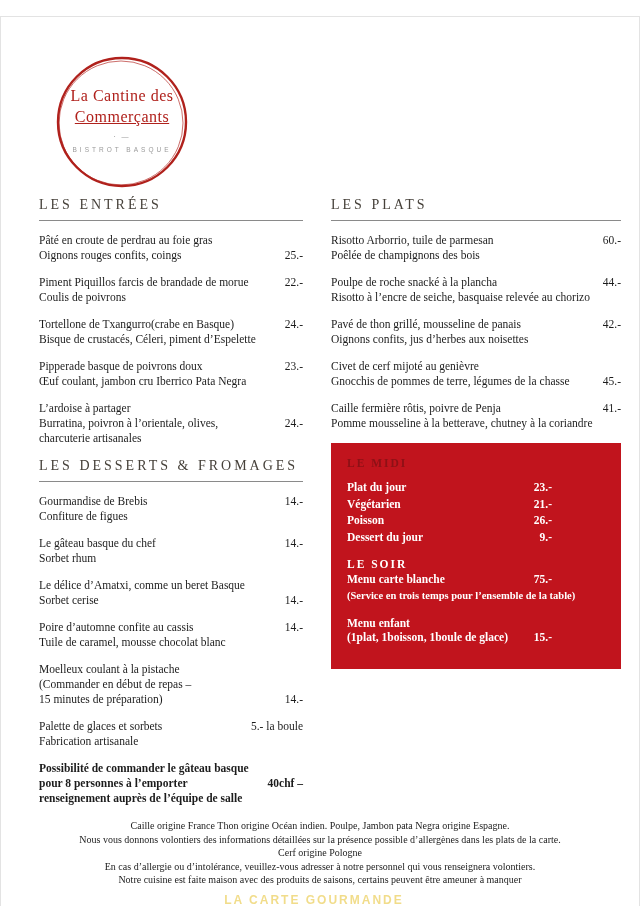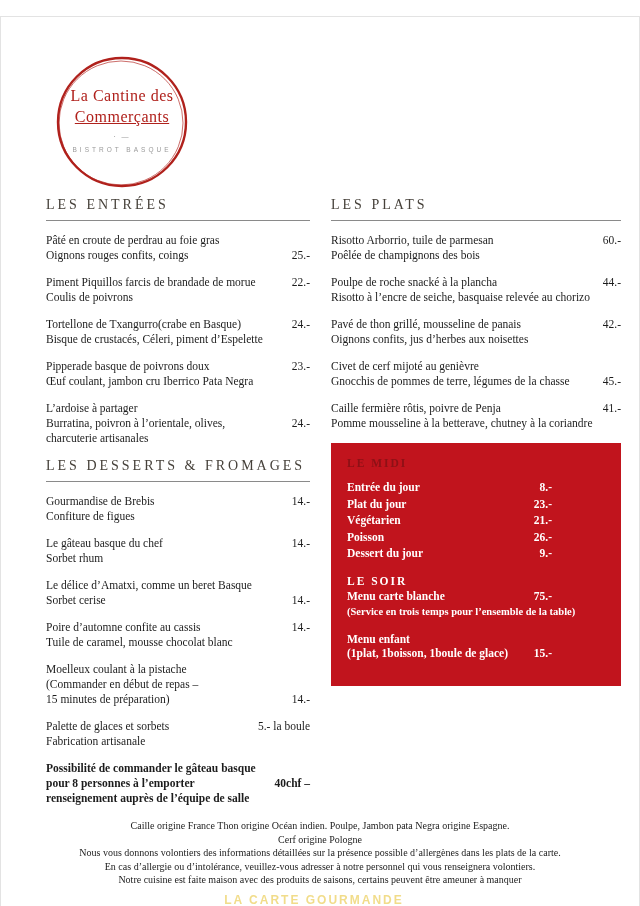--- a/index.html
+++ b/index.html
@@ -11,21 +11,21 @@
   }
   
   .logo { position:absolute; left:50px; top:34px; width:142px; height:142px; }
   .logo svg { position:absolute; left:0; top:0; }
   .logo-text { position:absolute; left:0; top:0; width:100%; text-align:center; }
   .logo-l1 { margin-top:36px; font-size:16px; color:#b0211c; letter-spacing:0.5px; }
   .logo-l2 { margin-top:3px; font-size:16px; color:#b0211c; letter-spacing:0.5px;text-decoration:underline; }
   .logo-sep { margin-top:7px; font-size:7px; color:#5a5a5a; letter-spacing:2px; }
   .logo-sub { margin-top:5px; font-size:6.5px; letter-spacing:3px; color:#9a9a9a; font-family:"Liberation Sans", sans-serif; }
   
-  .col-left  { position:absolute; left:45px;  top:180px; width:264px;font-family:Liberation Serif, serif; }
+  .col-left  { position:absolute; left:38px;  top:180px; width:264px;font-family:Liberation Serif, serif; }
   .col-right { position:absolute; left:330px; top:180px; width:290px; }
   .section-heading { font-size:14px; font-weight:normal; letter-spacing:3px; color:#46413a; }
   .rule { border-bottom:1px solid #8a8a8a; margin-top:7px; margin-bottom:12px; }
   .menu-item { margin-bottom:12px; }
   .menu-item.bold { font-weight:bold; }
   .item-line { display:flex; justify-content:space-between; font-size:11.5px; line-height:15px; }
   .item-price { margin-left:8px; white-space:nowrap; }
   .section-desserts { margin-top:10px; }
   .note-block { margin-top:10px; }
   
@@ -247,24 +247,20 @@
               <span class="item-text">Pomme mousseline à la betterave, chutney à la coriandre</span>
             </div>
           </div>
         </div>
     </section>
 
     <div class="red-box">
       <div class="box-heading midi">LE MIDI</div>
       <div id="midi-items">
           <div class="redbox-row">
-            <span>Entrée du jour</span>
-            <span>8.-</span>
-          </div>
-          <div class="redbox-row">
             <span>Plat du jour</span>
             <span>23.-</span>
           </div>
           <div class="redbox-row">
             <span>Végétarien</span>
             <span>21.-</span>
           </div>
           <div class="redbox-row">
             <span>Poisson</span>
             <span>26.-</span>
@@ -287,21 +283,21 @@
           <div class="redbox-row">
             <span>(1plat, 1boisson, 1boule de glace)</span>
             <span>15.-</span>
           </div>
         </div>
     </div>
   </div>
 
   <div class="footer" id="footer-lines">
       <div>Caille origine France Thon origine Océan indien. Poulpe, Jambon pata Negra origine Espagne.</div>
+      <div>Nous vous donnons volontiers des informations détaillées sur la présence possible d’allergènes dans les plats de la carte.</div>
       <div>Cerf origine Pologne</div>
-      <div>Nous vous donnons volontiers des informations détaillées sur la présence possible d’allergènes dans les plats de la carte.</div>
       <div>En cas d’allergie ou d’intolérance, veuillez-vous adresser à notre personnel qui vous renseignera volontiers.</div>
       <div>Notre cuisine est faite maison avec des produits de saisons, certains peuvent être ameuner à manquer</div>
     </div>
 
   <div class="watermark">LA CARTE GOURMANDE</div>
 
 </div>
 
 </body></html>

